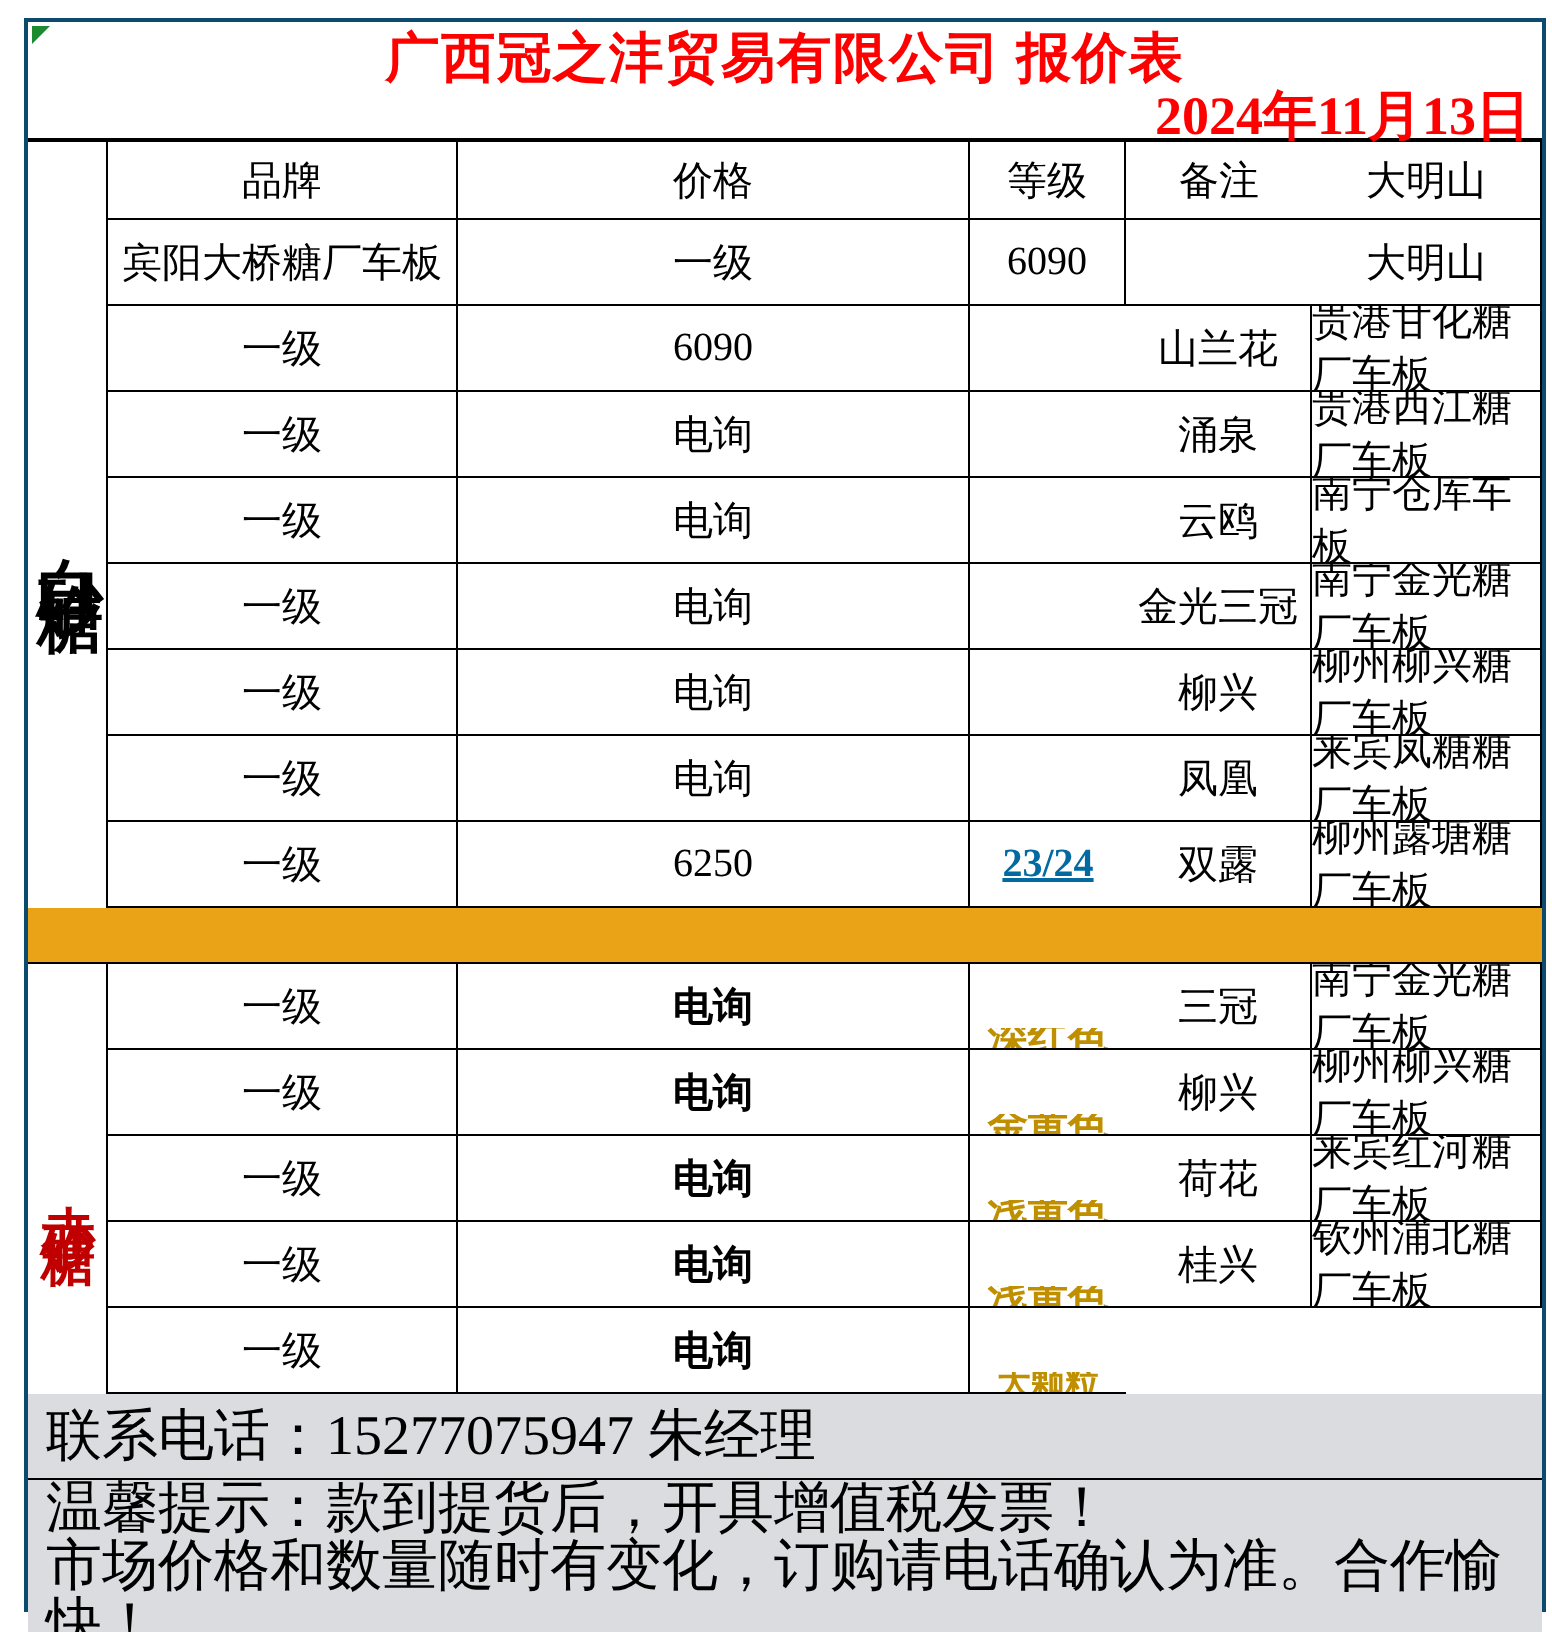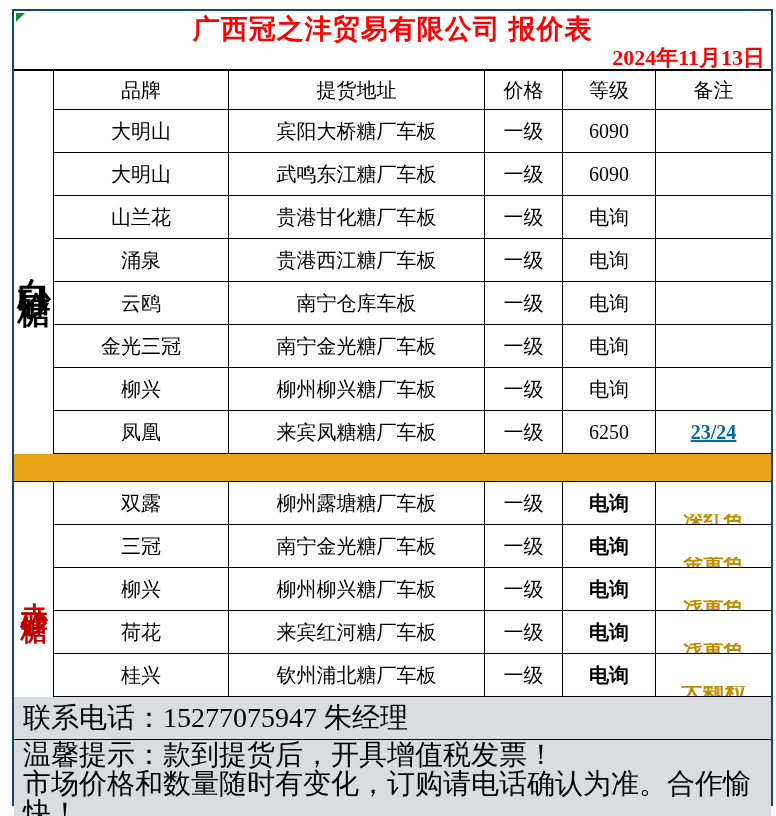--- a/index.html
+++ b/index.html
@@ -30,21 +30,21 @@
   }
 
   
   .title-block { height: 58px; border-bottom: 2px solid #000; box-sizing: content-box; }
   .title-line {
     height: 36px; display: flex; align-items: flex-end; justify-content: center;
     font-size: 27px; font-weight: bold; color: #ff0000; letter-spacing: 1px;
   }
   .date-line {
     height: 22px; display: flex; align-items: center; justify-content: flex-end;
-    padding-right: 6px; font-size: 22px; font-weight: bold; color: #ff0000;
+    padding-right: 6px; font-size: 27px; font-weight: bold; color: #ff0000;
   }
 
   
   .grid {
     flex: 1;
     display: grid;
     grid-template-columns: 40px 175px 256px 78px 93px 1fr;
     grid-template-rows: 39px repeat(8, 43px) 28px repeat(5, 43px) 43px 1fr;
     grid-auto-flow: row;
   }
@@ -71,21 +71,21 @@
 
   .band {
     grid-row: 10; grid-column: 1 / -1;
     background: #eaa316;
     border-bottom: 1px solid #000;
     box-sizing: border-box;
   }
 
   .bold { font-weight: bold; }
   .remark-gold { color: #bf8f00; font-weight: bold; margin-top: 32px; }
-  .remark-big { font-size: 22px; text-decoration: underline; }
+  .remark-big { font-size: 17px; text-decoration: underline; }
   .remark-red { color: #0369a1; font-weight: bold; text-decoration: underline; }
 
   .frow {
     grid-column: 1 / -1;
     background: #dbdce0;
     display: flex; flex-direction: column; justify-content: center;
     padding-left: 9px; box-sizing: border-box;
     font-size: 28px;
   }
   .frow-contact { grid-row: 16; border-bottom: 1px solid #000; }
@@ -103,33 +103,31 @@
       <div class="date-line">2024年11月13日</div>
     </div>
 
     <div class="grid">
 
       <div class="sec sec1">
         <span class="vtext v-white">白砂糖</span>
       </div>
 
       <div class="cell">品牌</div>
-      <div class="cell">提货地址</div>
       <div class="cell">价格</div>
       <div class="cell">等级</div>
       <div class="cell last">备注</div>
 
       <div class="cell">大明山</div>
       <div class="cell">宾阳大桥糖厂车板</div>
       <div class="cell">一级</div>
       <div class="cell">6090</div>
       <div class="cell last"></div>
 
       <div class="cell">大明山</div>
-      <div class="cell">武鸣东江糖厂车板</div>
       <div class="cell">一级</div>
       <div class="cell">6090</div>
       <div class="cell last"></div>
 
       <div class="cell">山兰花</div>
       <div class="cell">贵港甘化糖厂车板</div>
       <div class="cell">一级</div>
       <div class="cell">电询</div>
       <div class="cell last"></div>
 

